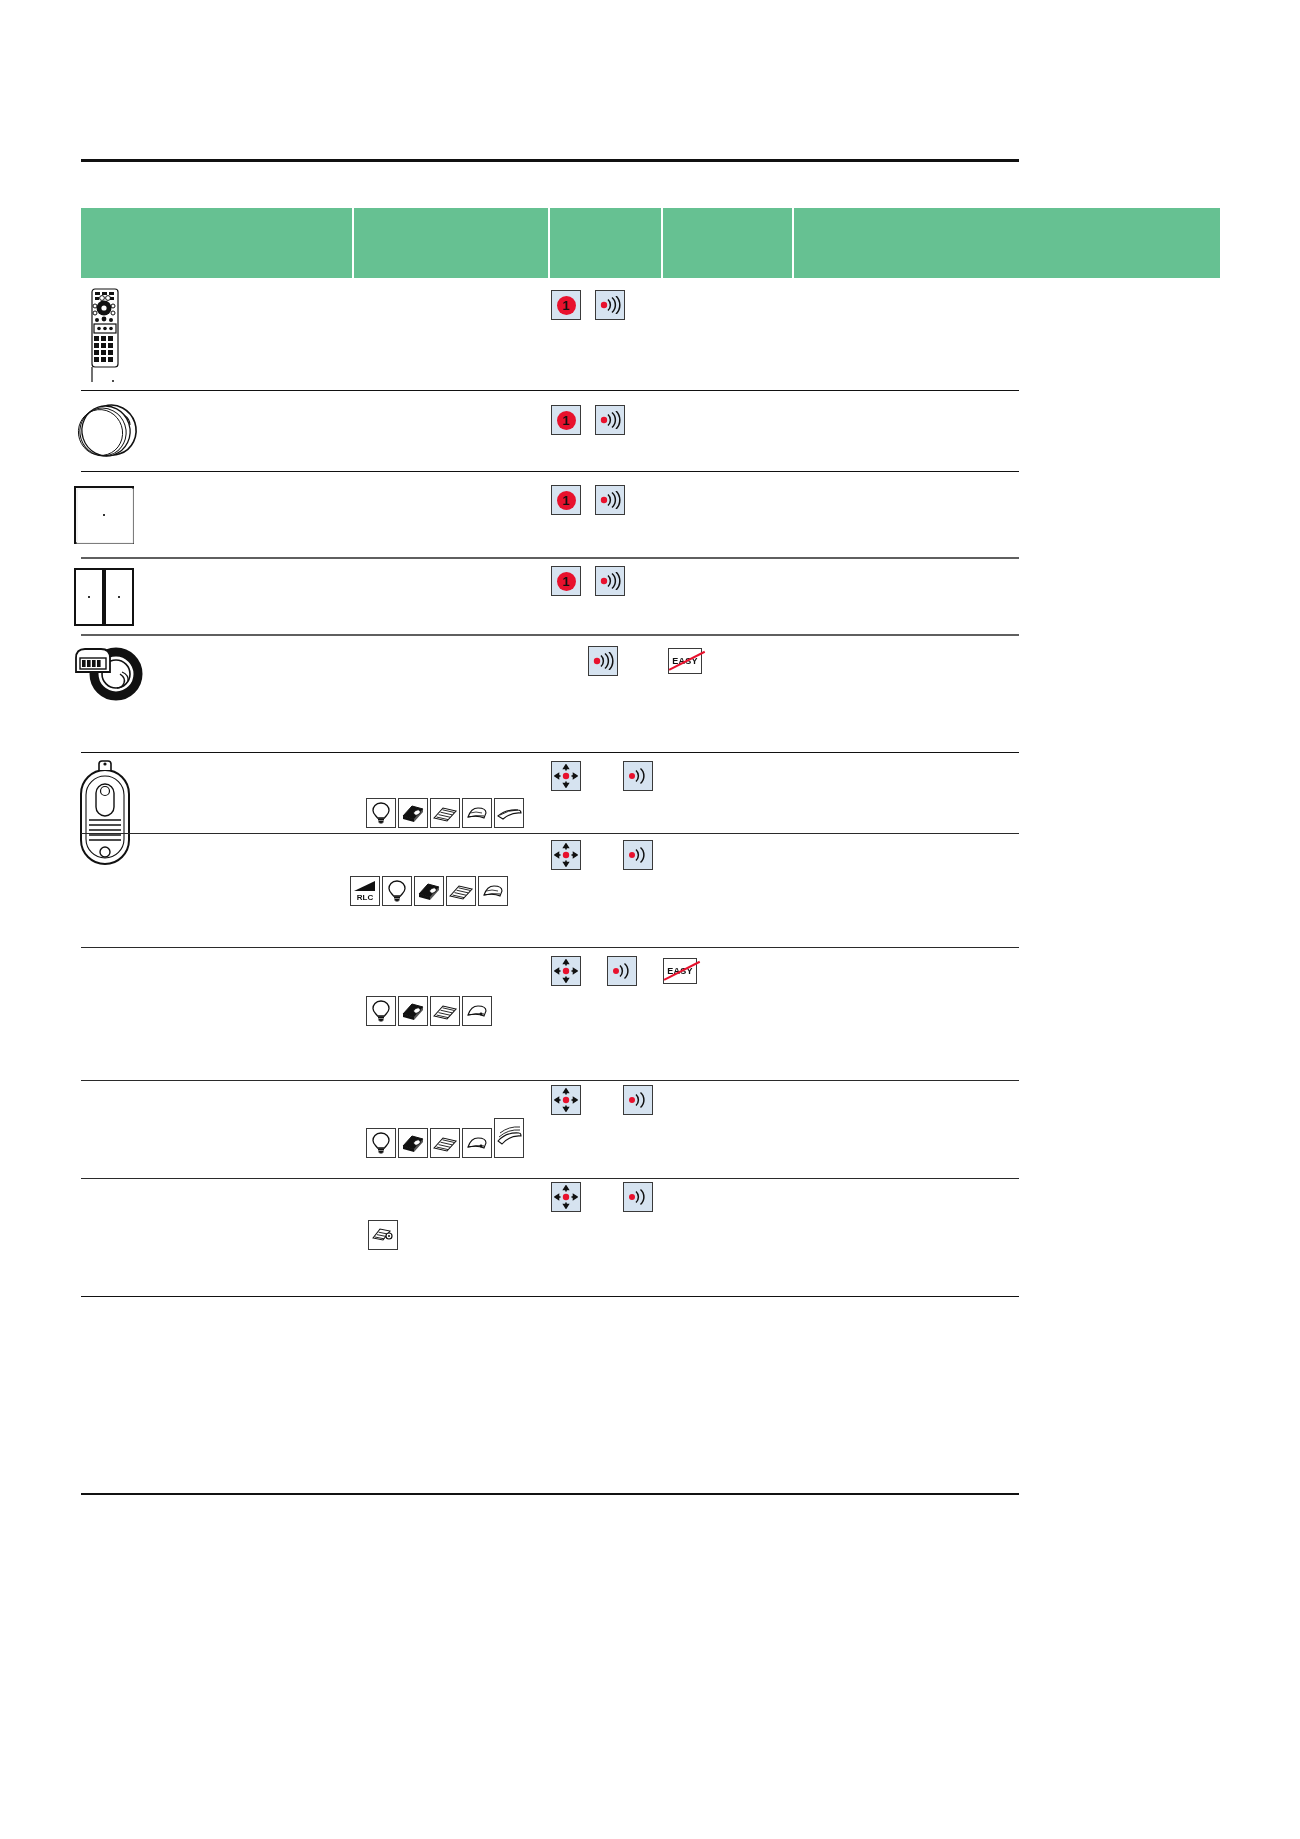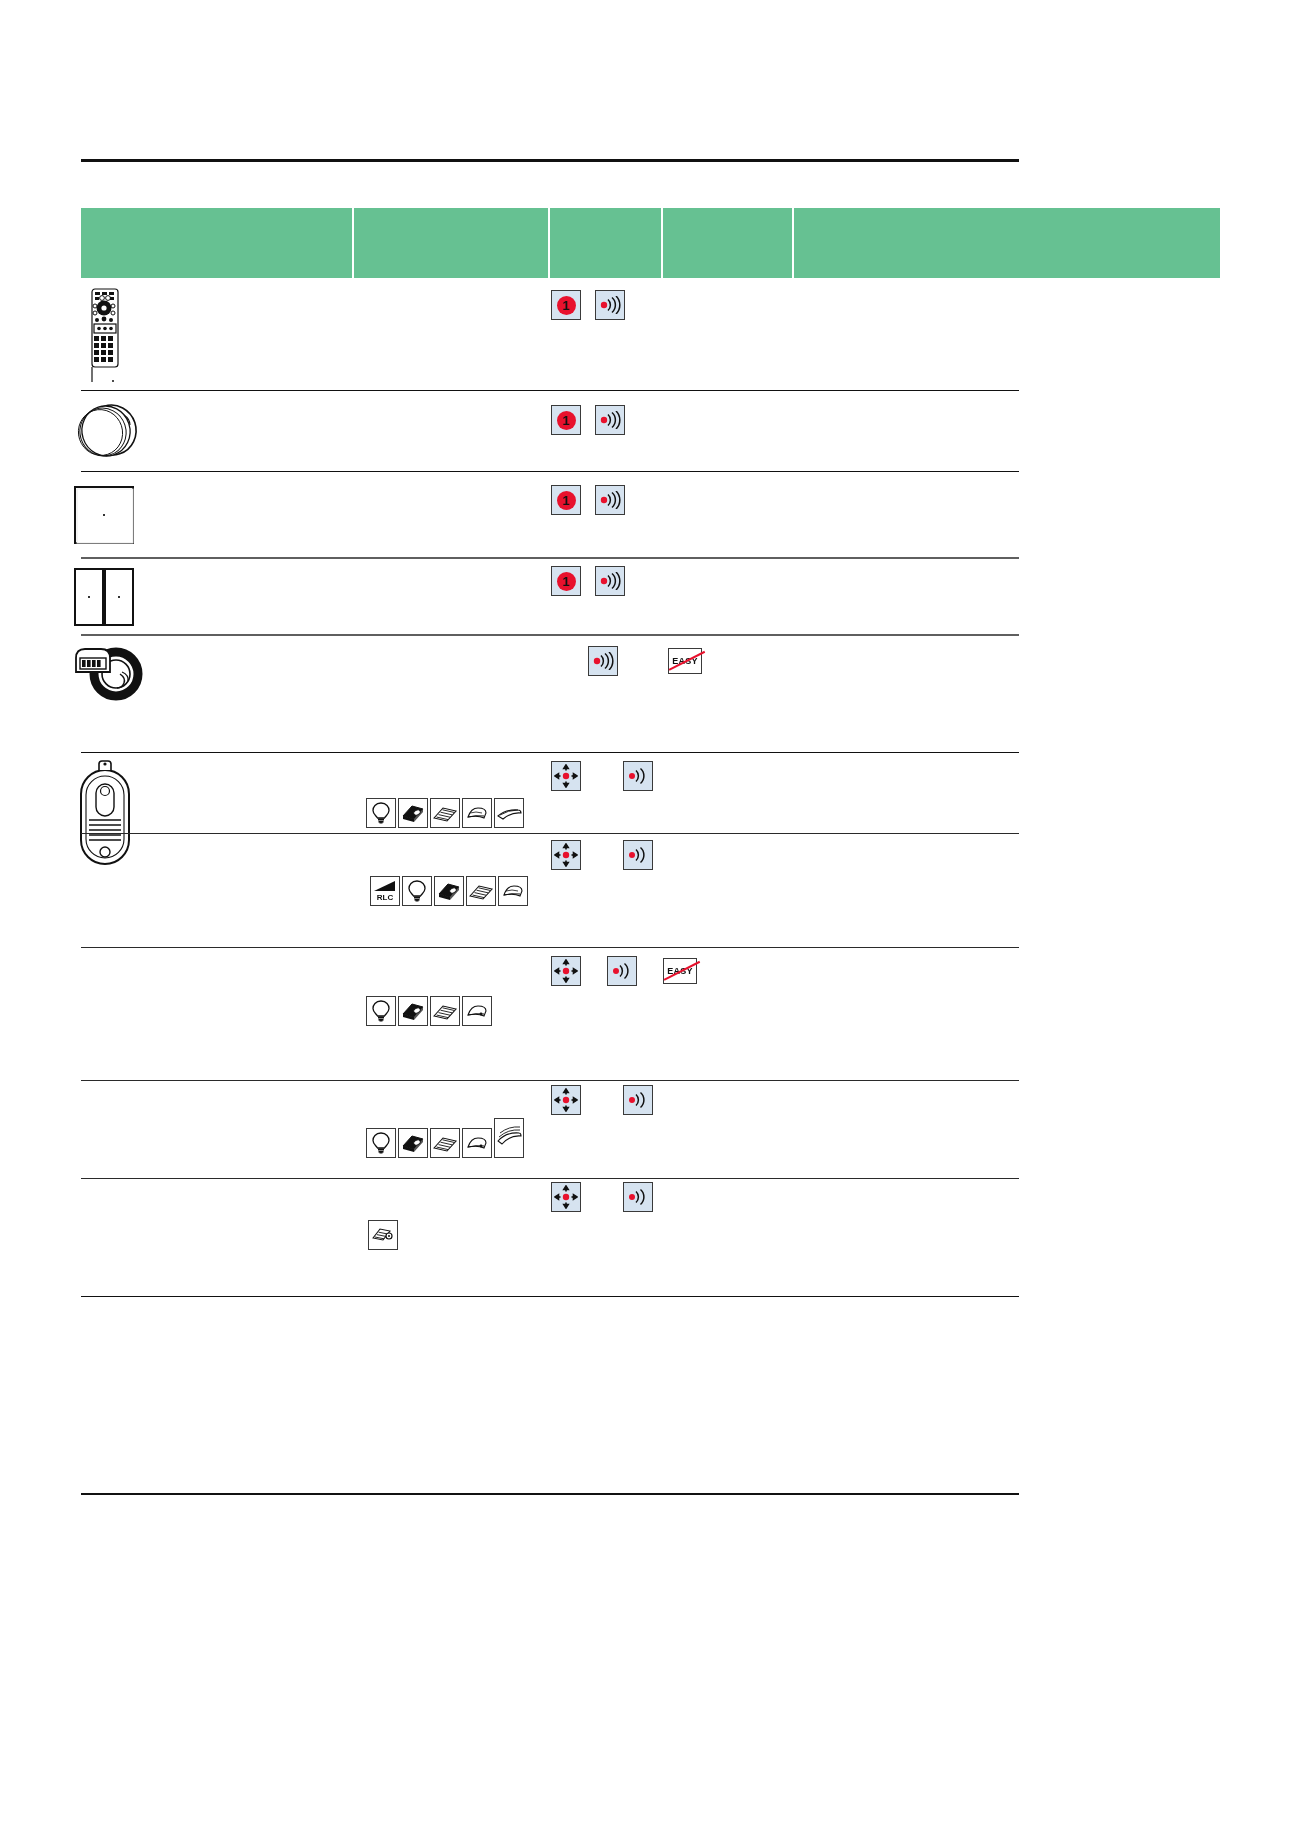--- a/index.html
+++ b/index.html
@@ -379,21 +379,21 @@
       </svg>
     </div>
     <div class="tile sq">
       <svg class="rf-svg" width="22" height="18" viewBox="0 0 22 18">
         <circle cx="5" cy="9" r="3" fill="#e8112d"></circle>
         <path d="M9 3.5 A7.5 7.5 0 0 1 9 14.5" fill="none" stroke="#111" stroke-width="1.5"></path>
         <path d="M13.5 1.5 A10 10 0 0 1 13.5 16.5" fill="none" stroke="#111" stroke-width="1.5"></path>
       </svg>
     </div>
   </div>
-  <div class="cap-row" style="left:370px;top:876px;">
+  <div class="cap-row" style="left:350px;top:876px;">
     <div class="cap">
       <svg width="26" height="24" viewBox="0 0 26 24">
         <polygon points="2,12 23,2 23,12" fill="#111"></polygon>
         <text x="13" y="21" font-family="Liberation Sans, sans-serif" font-size="8" font-weight="bold" text-anchor="middle" fill="#111">RLC</text>
       </svg>
     </div>
     <div class="cap">
       <svg width="22" height="24" viewBox="0 0 22 24">
         <path d="M11 2 C5.5 2 3 6 3 9.5 C3 13 6 14.5 7.5 17 h7 C16 14.5 19 13 19 9.5 C19 6 16.5 2 11 2 Z" fill="#fff" stroke="#111" stroke-width="1.3"></path>
         <rect x="8" y="17.5" width="6" height="2" fill="#111"></rect>

